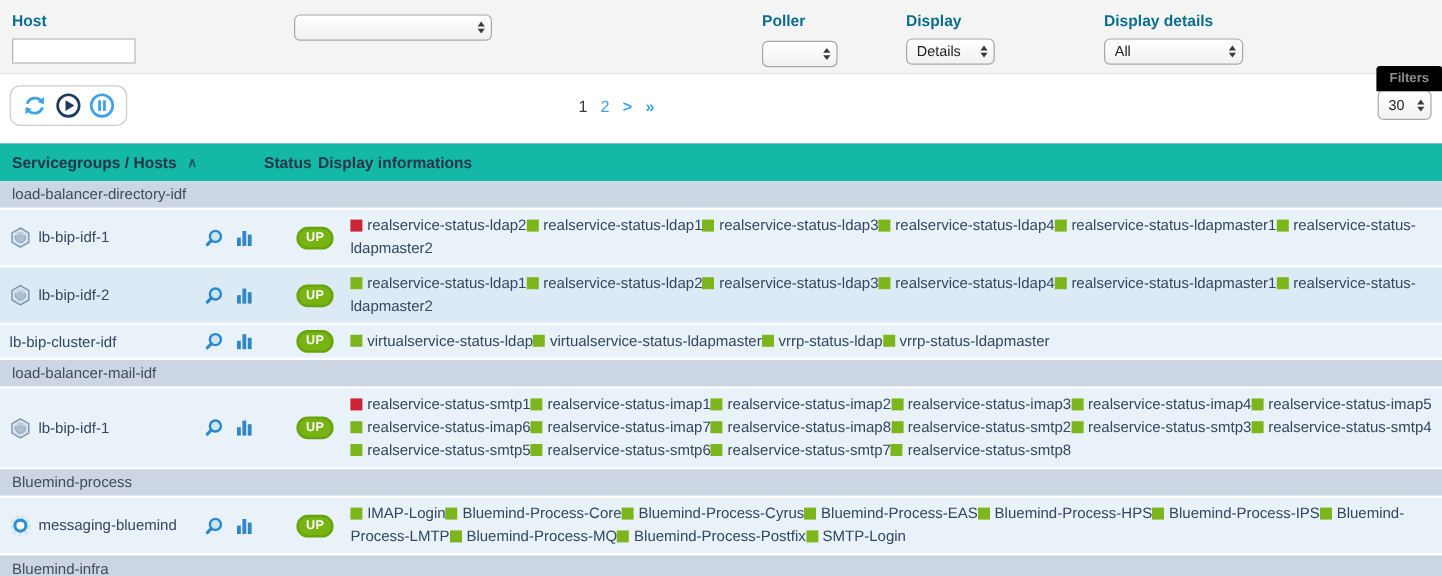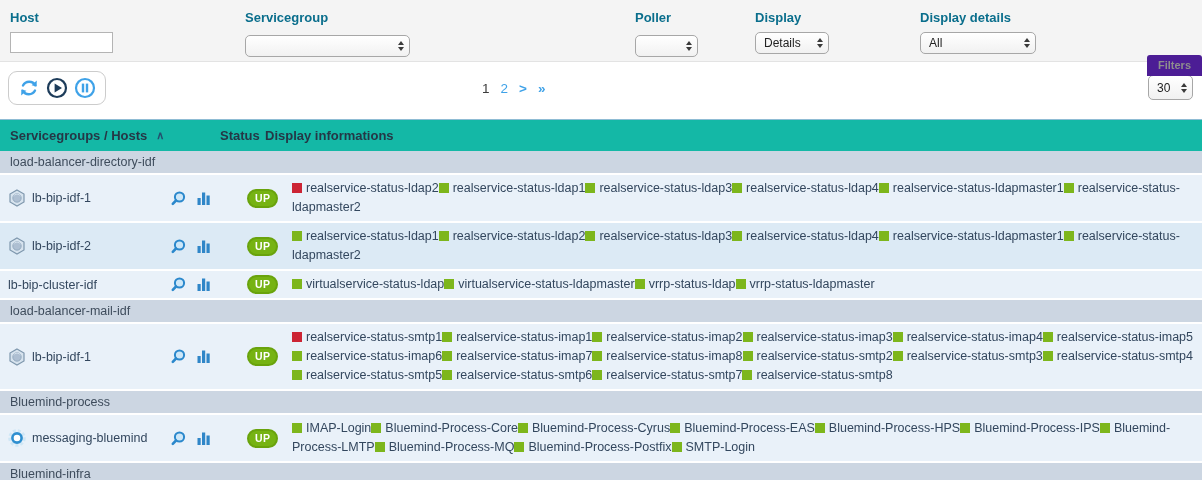--- a/index.html
+++ b/index.html
@@ -17,21 +17,21 @@
   .sel { display:inline-flex; align-items:center; justify-content:space-between;
     background:linear-gradient(#ffffff,#f1f1f1); border:1px solid #a7a7a7;
     border-radius:5px; height:22px; padding:0 5px 0 8px; font-size:12px;
     color:#222; cursor:pointer; }
   .arrows { display:flex; flex-direction:column; gap:2px; margin-left:6px; }
   .arrows i { width:0; height:0; border-left:3.5px solid transparent;
     border-right:3.5px solid transparent; }
   .arrows .up { border-bottom:4px solid #3a3a3a; }
   .arrows .dn { border-top:4px solid #3a3a3a; }
   .filters-tab { position:absolute; right:0; top:55px; z-index:3;
-    background:#4c1d95; color:#8e8e8e; font-weight:bold; font-size:11px;
+    background:#000000; color:#8e8e8e; font-weight:bold; font-size:11px;
     padding:4px 11px 5px; border-radius:3px 3px 0 0; cursor:pointer;text-align:right; }
 
   
   .toolbar { position:relative; height:57px; background:#fff; }
   .media-group { position:absolute; left:8px; top:9px; display:flex; gap:6px;
     align-items:center; border:1px solid #ccc; border-radius:9px;
     padding:5px 9px; background:#fff; }
   .icon-btn { width:22px; height:22px; display:block; cursor:pointer;
     background:none; border:none; padding:0; }
   .pagination { position:absolute; left:482px; top:19px; display:flex;
@@ -74,21 +74,20 @@
 <body>
 
 <div>
 
   <div class="filter-bar">
     <div class="fgroup" style="left:10px">
       <label>Host</label>
       <input class="txt" value="" style="">
     </div>
     <div class="fgroup" style="left:245px">
-      <label>Servicegroup</label>
       <div class="sel" style="width:165px">
         <span></span>
         <span class="arrows">
             <i class="up"></i>
             <i class="dn"></i>
           </span>
       </div>
     </div>
     <div class="fgroup" style="left:635px">
       <label>Poller</label>

